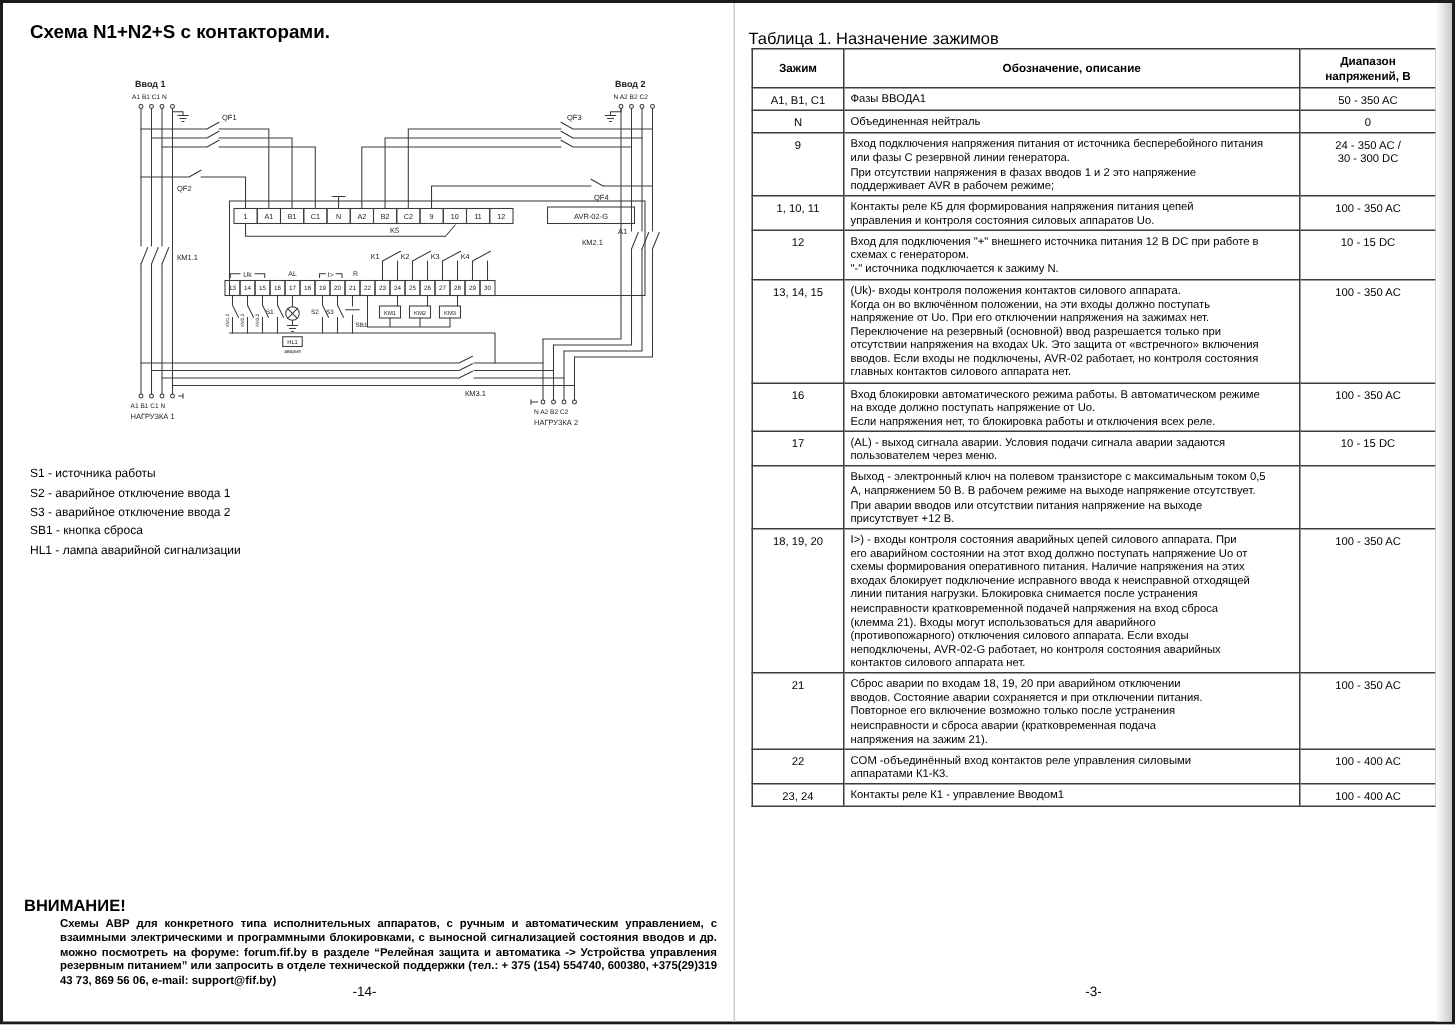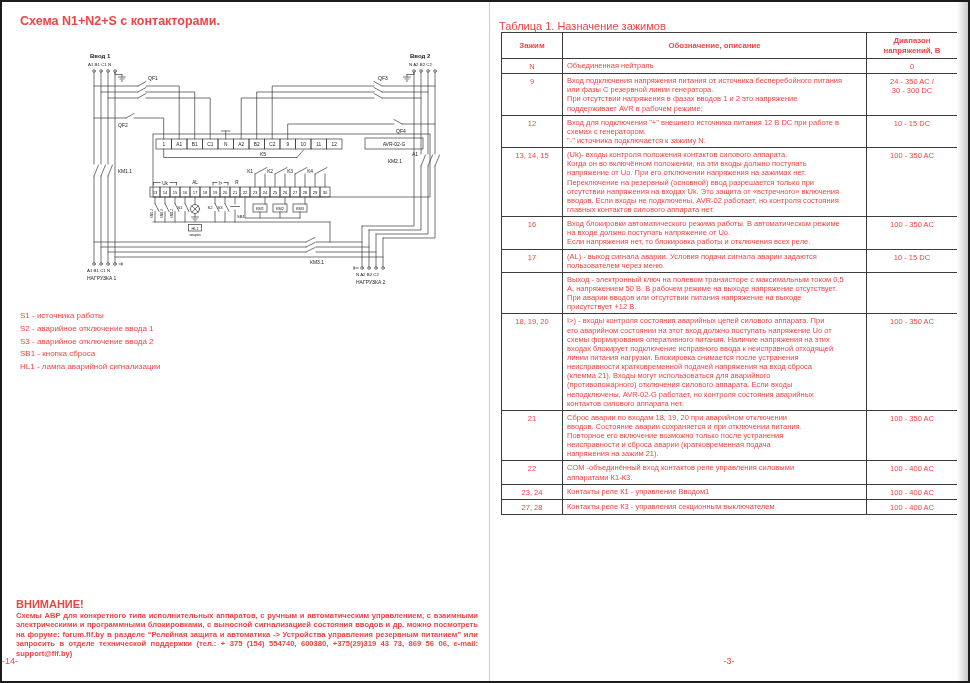--- a/index.html
+++ b/index.html
@@ -1,30 +1,30 @@
 <!DOCTYPE html>
 <html><head>
 <meta charset="utf-8">
 <style>
   html,body{margin:0;padding:0;background:#e8e8e8;}
   .sheet{position:relative;width:970px;height:683px;background:#fff;border:2px solid #1c1c1c;
-         box-sizing:border-box;font-family:"Liberation Sans",sans-serif;color:#ef4444;overflow:hidden;}
+         box-sizing:border-box;font-family:"Liberation Sans",sans-serif;color:#000000;overflow:hidden;}
   .edge-strip{position:absolute;right:0;top:0;width:11px;height:683px;
               background:linear-gradient(to right,#ffffff,#c9c9c9);}
   .page-divider{position:absolute;left:487px;top:0;width:1px;height:683px;background:#cccccc;}
 
   
   .schema-title{position:absolute;left:18px;top:12px;font-size:12.5px;font-weight:bold;}
   .schematic{position:absolute;left:8px;top:44px;}
   .schematic text{fill:#1a1a1a;stroke:none;font-family:"Liberation Sans",sans-serif;}
   .legend{position:absolute;left:18px;top:308px;font-size:8px;line-height:1.6;}
   .warning{position:absolute;left:14px;top:596px;width:462px;}
   .warning-title{font-size:11px;font-weight:bold;}
-  .warning-text{font-size:7.6px;font-weight:bold;text-align:justify;line-height:1.25;margin-top:1px;}
-  .pagenum-left{position:absolute;left:0;top:654px;width:482px;text-align:left;font-size:9px;}
+  .warning-text{font-size:7.6px;font-weight:bold;text-align:justify;line-height:1.25;margin-top:1px;margin-left:24px;}
+  .pagenum-left{position:absolute;left:0;top:654px;width:482px;text-align:center;font-size:9px;}
 
   
   .table-caption{position:absolute;left:497px;top:18px;font-size:11px;}
   .term-table{position:absolute;left:499px;top:30px;border-collapse:collapse;width:457px;}
   .term-table th,.term-table td{border:1px solid #3c3c3c;font-size:7.5px;line-height:1.22;
        vertical-align:top;white-space:pre-line;}
   .term-table th{font-size:7.8px;font-weight:bold;text-align:center;vertical-align:middle;padding:3px 2px;}
   .c-terminal{width:56px;text-align:center;padding:3px 1px 2px;}
   .c-desc{padding:2px 4px;}
   .c-range{width:86px;text-align:center;padding:3px 1px 2px;}
@@ -256,32 +256,43 @@
     <thead>
       <tr>
         <th class="c-terminal">Зажим</th>
         <th class="c-desc">Обозначение, описание</th>
         <th class="c-range">Диапазон
 напряжений, В</th>
       </tr>
     </thead>
     <tbody>
         <tr>
+          <td class="c-terminal">A1, B1, C1</td>
+          <td class="c-desc">Фазы ВВОДА1</td>
+          <td class="c-range">50 - 350  AC</td>
+        </tr>
+        <tr>
           <td class="c-terminal">N</td>
           <td class="c-desc">Объединенная нейтраль</td>
           <td class="c-range">0</td>
         </tr>
         <tr>
           <td class="c-terminal">9</td>
           <td class="c-desc">Вход подключения напряжения питания от источника бесперебойного питания
 или фазы С резервной линии генератора.
 При отсутствии напряжения в фазах вводов 1 и 2 это напряжение
 поддерживает AVR в рабочем режиме;</td>
           <td class="c-range">24 - 350  AC /
 30 - 300  DC</td>
+        </tr>
+        <tr>
+          <td class="c-terminal">1, 10, 11</td>
+          <td class="c-desc">Контакты  реле  К5  для  формирования напряжения питания цепей
+управления и контроля состояния силовых аппаратов  Uo.</td>
+          <td class="c-range">100 - 350  AC</td>
         </tr>
         <tr>
           <td class="c-terminal">12</td>
           <td class="c-desc">Вход для подключения "+" внешнего источника питания 12 В DC при работе в
 схемах с генератором.
 "-"  источника  подключается к зажиму N.</td>
           <td class="c-range">10 - 15  DC</td>
         </tr>
         <tr>
           <td class="c-terminal">13, 14, 15</td>
@@ -342,25 +353,20 @@
           <td class="c-terminal">22</td>
           <td class="c-desc">COM -объединённый вход контактов реле управления силовыми
 аппаратами  К1-К3.</td>
           <td class="c-range">100 - 400  AC</td>
         </tr>
         <tr>
           <td class="c-terminal">23, 24</td>
           <td class="c-desc">Контакты реле  К1 - управление Вводом1</td>
           <td class="c-range">100 - 400  AC</td>
         </tr>
-        <tr>
-          <td class="c-terminal">27, 28</td>
-          <td class="c-desc">Контакты реле  К3 - управления секционным выключателем</td>
-          <td class="c-range">100 - 400  AC</td>
-        </tr>
       </tbody>
   </table>
 
   <div class="pagenum-right">-3-</div>
 
   <div class="page-divider"></div>
   <div class="edge-strip"></div>
 </div>
 
 </body></html>

